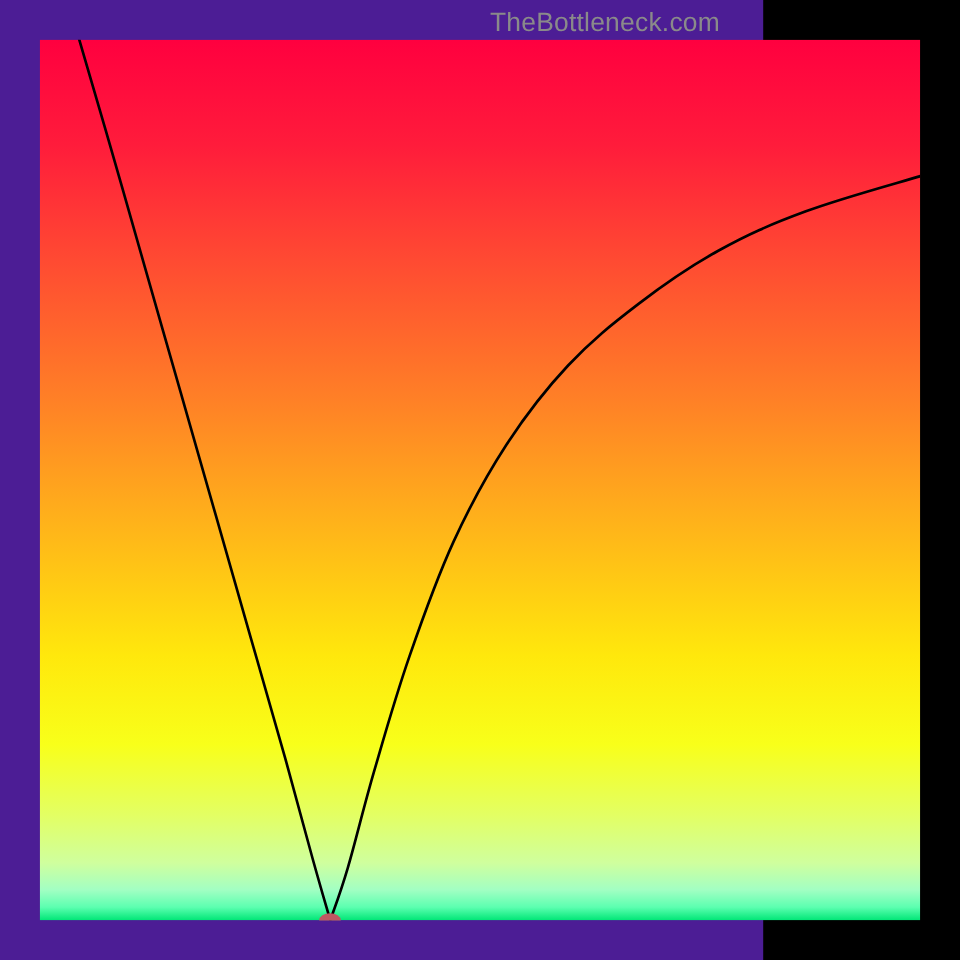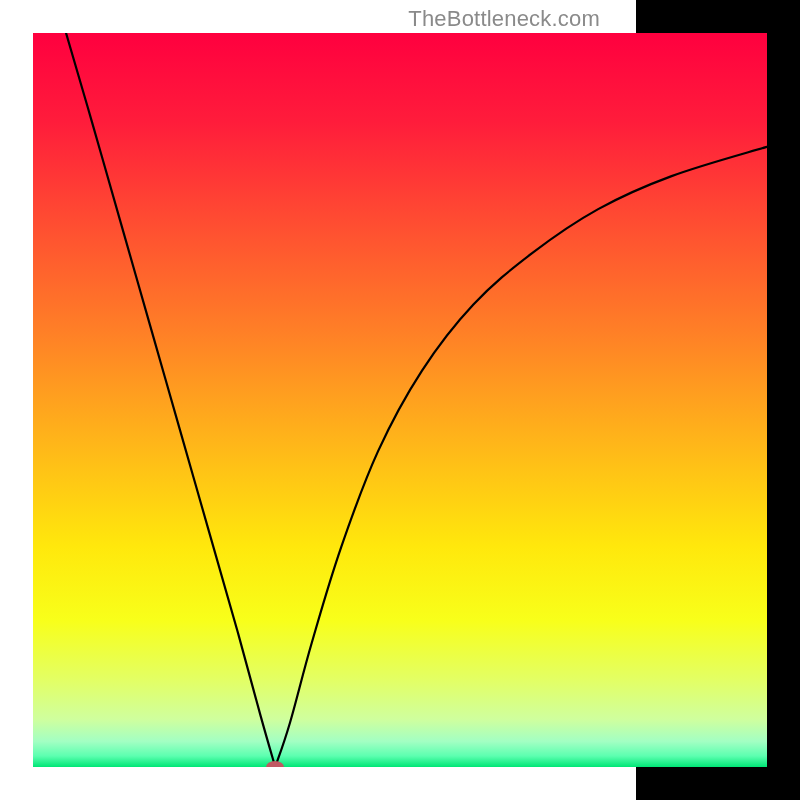--- a/index.html
+++ b/index.html
@@ -10,21 +10,21 @@
     background: #000;
     overflow: hidden;
     font-family: Arial, Helvetica, sans-serif;
   }
   .frame {
     position: absolute;
     top: 0;
     left: 0;
     width: 636px;
     height: 800px;
-    background: #ffffff;
+    background: #4c1d95;
   }
   .plot-area {
     position: absolute;
     top: 33px;
     left: 33px;
     width: 734px;
     height: 734px;
     overflow: hidden;
   }
   .gradient {

